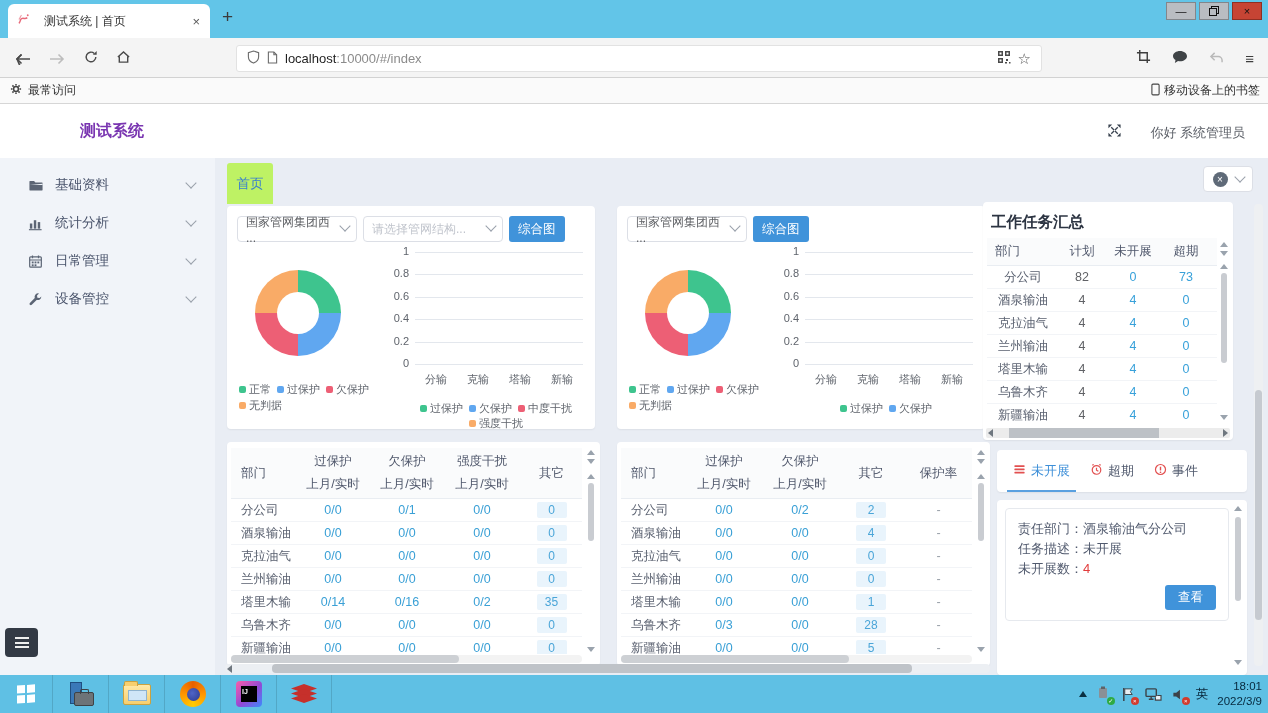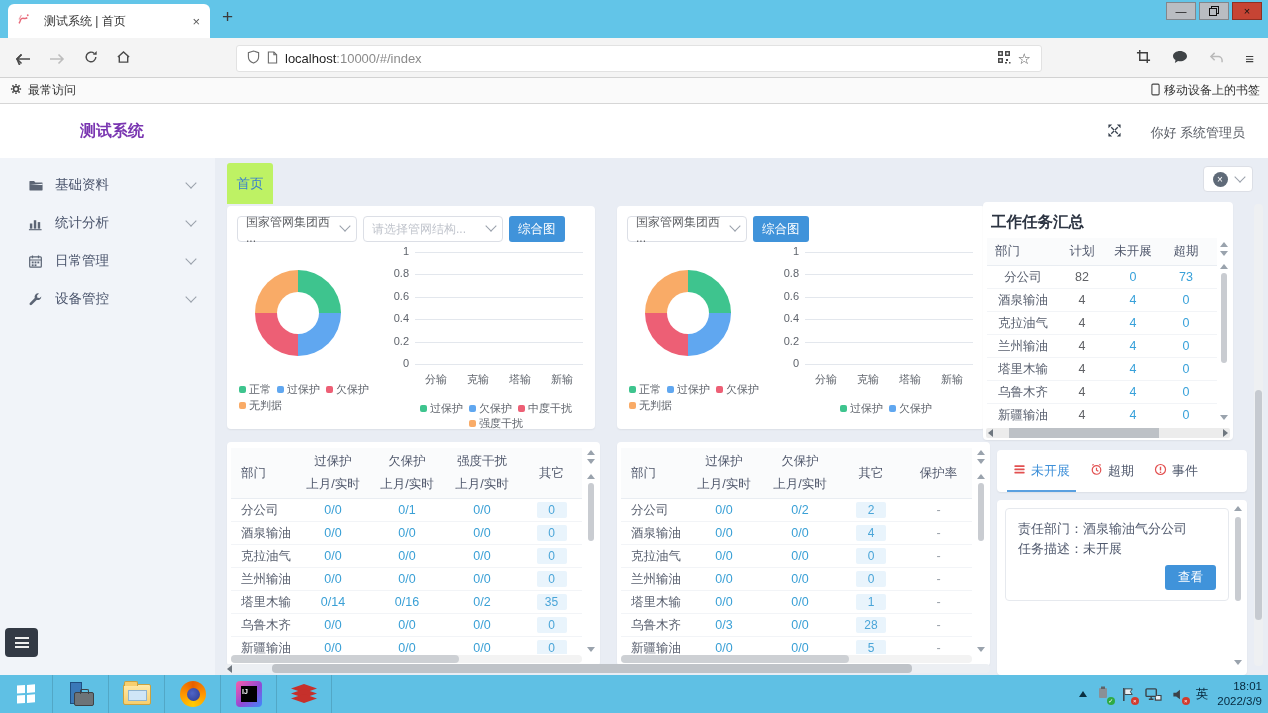--- a/index.html
+++ b/index.html
@@ -775,20 +775,21 @@
               </svg></span>
             <span>事件</span>
           </div>
         </div>
 
       <div class="panel cards-panel">
         <div class="cards-inner" id="cards">
             <div class="card">
               <div class="c-line">责任部门：酒泉输油气分公司</div>
               <div class="c-line">任务描述：未开展</div>
+              <div class="c-line">未开展数：<span class="c-count">4</span></div>
               <button class="view-btn">查看</button>
             </div>
           </div>
         <div class="vrail" style="top:6px;bottom:10px">
             <span class="tri up"></span>
             <span class="rail-thumb" style="height:84px;margin-top:6px"></span>
             <span class="tri down" style="margin-top:auto"></span>
           </div>
       </div>
 

